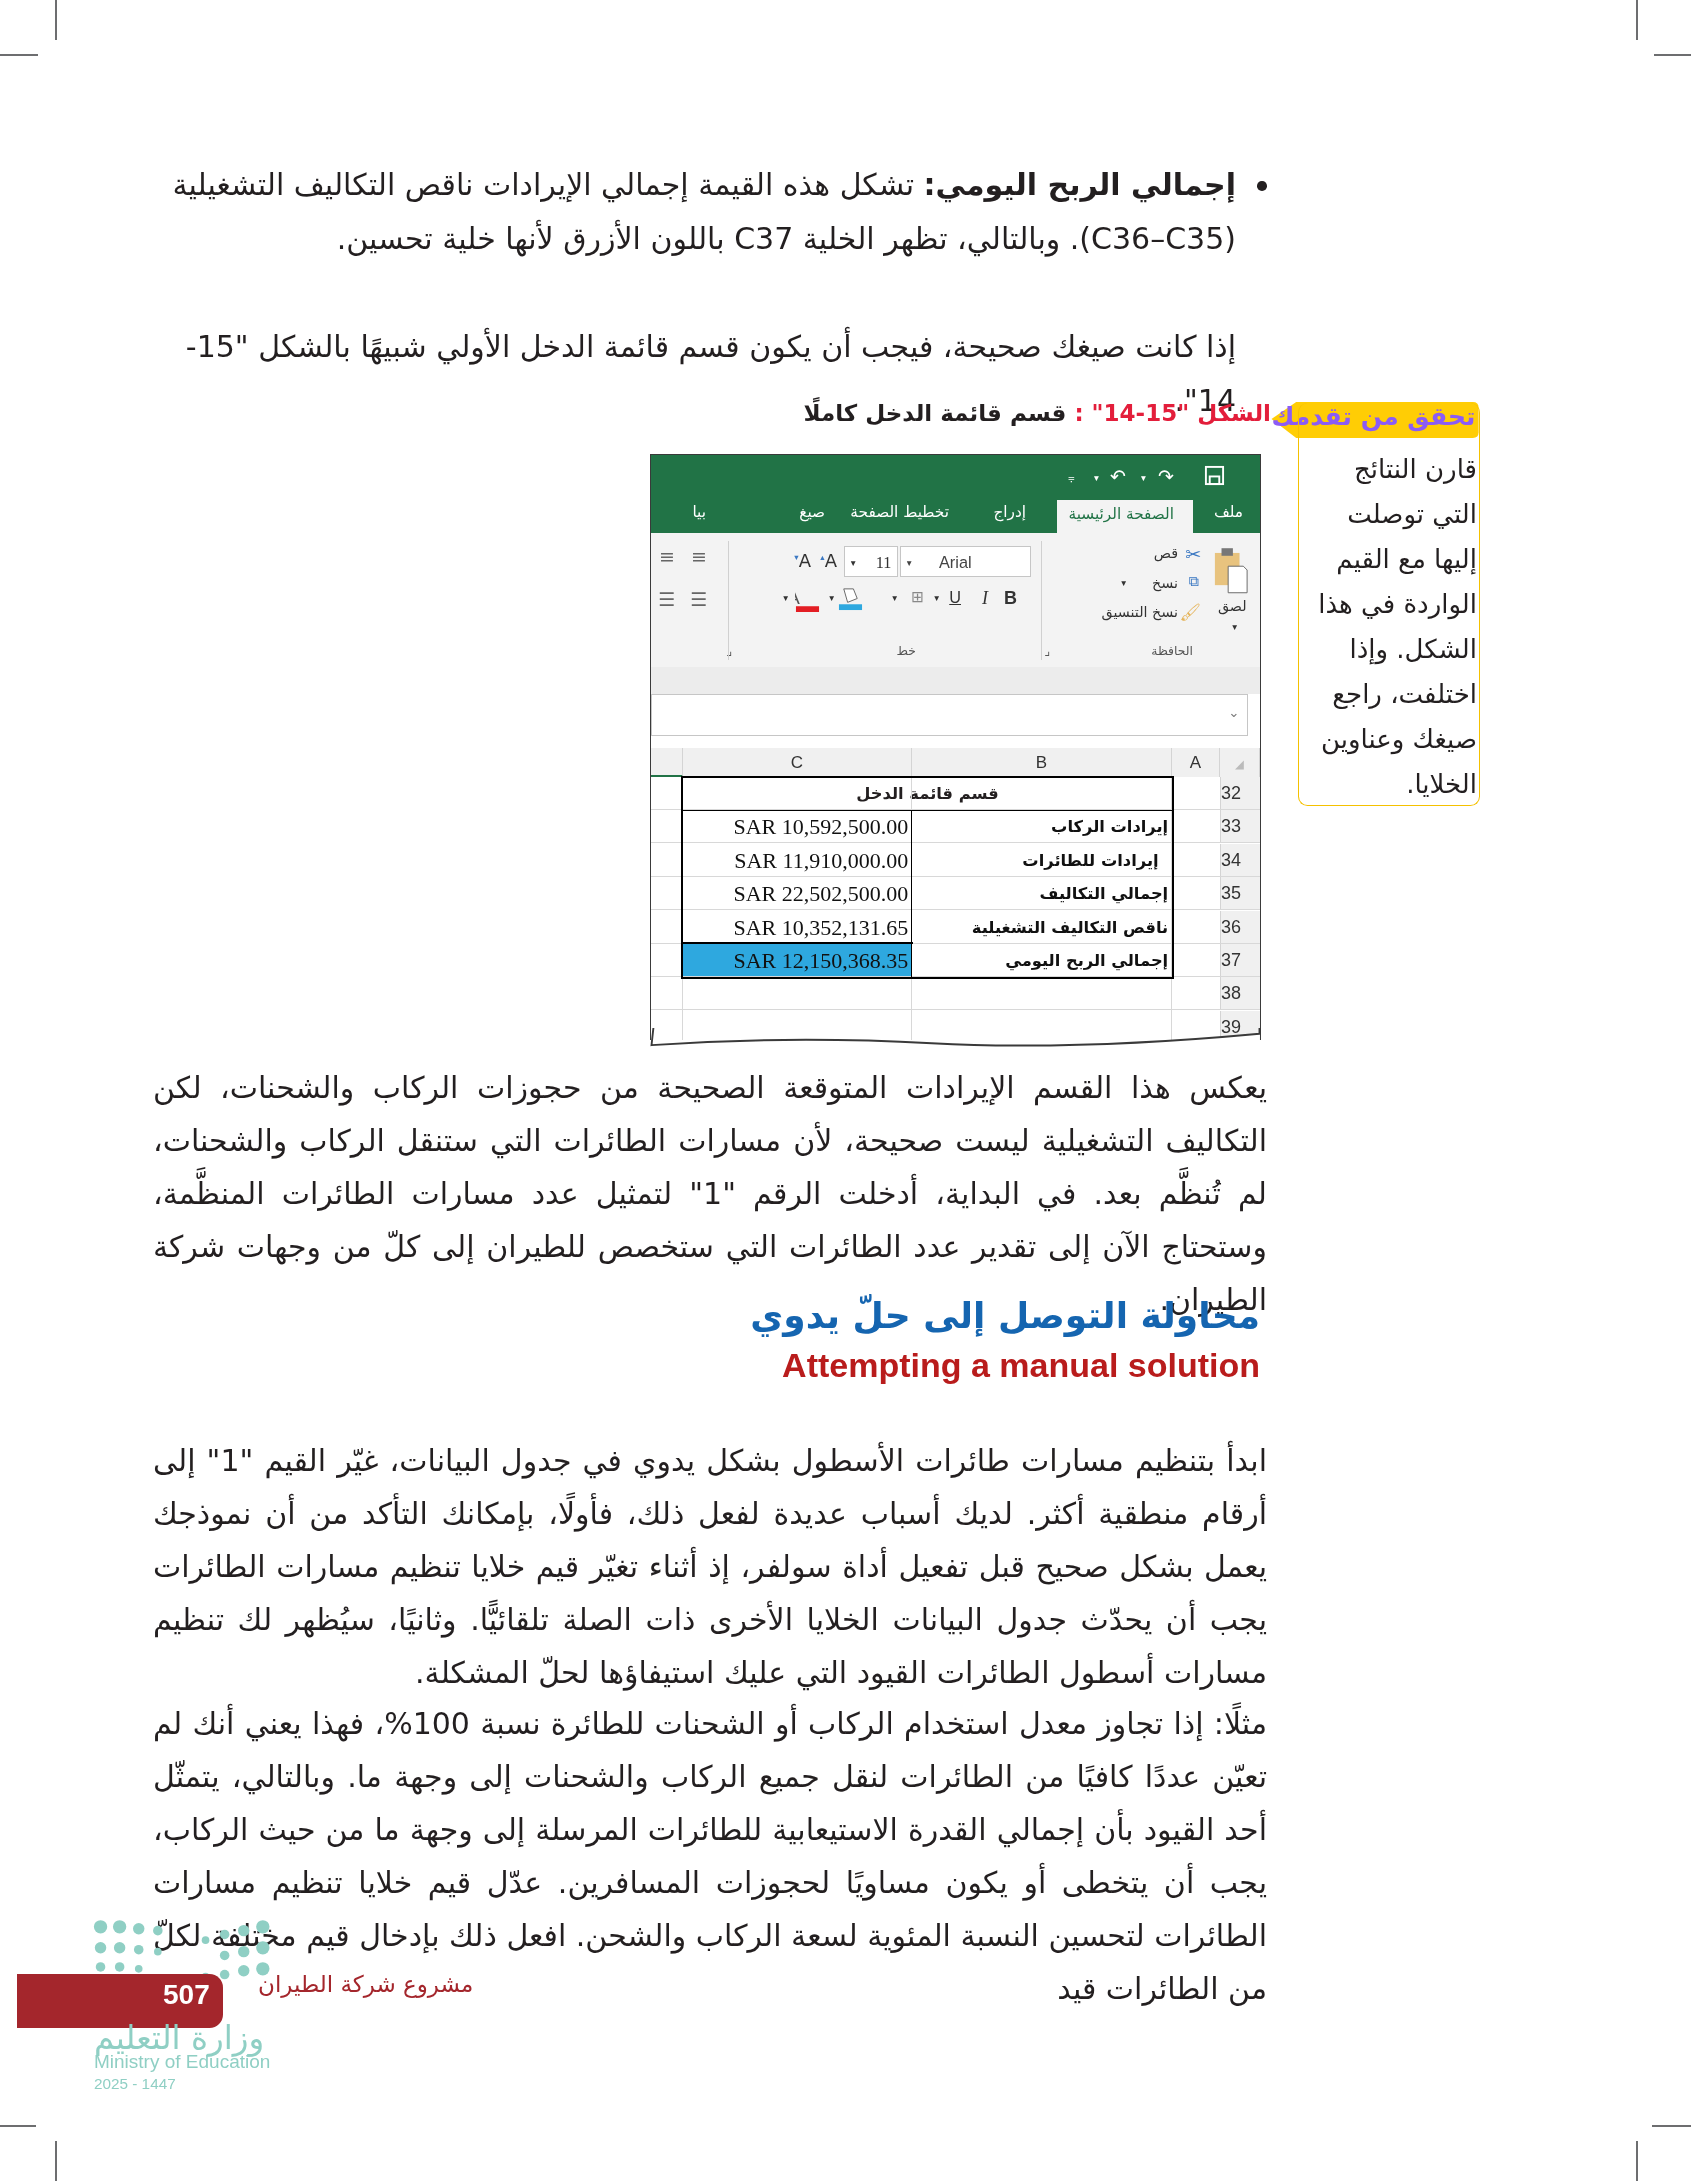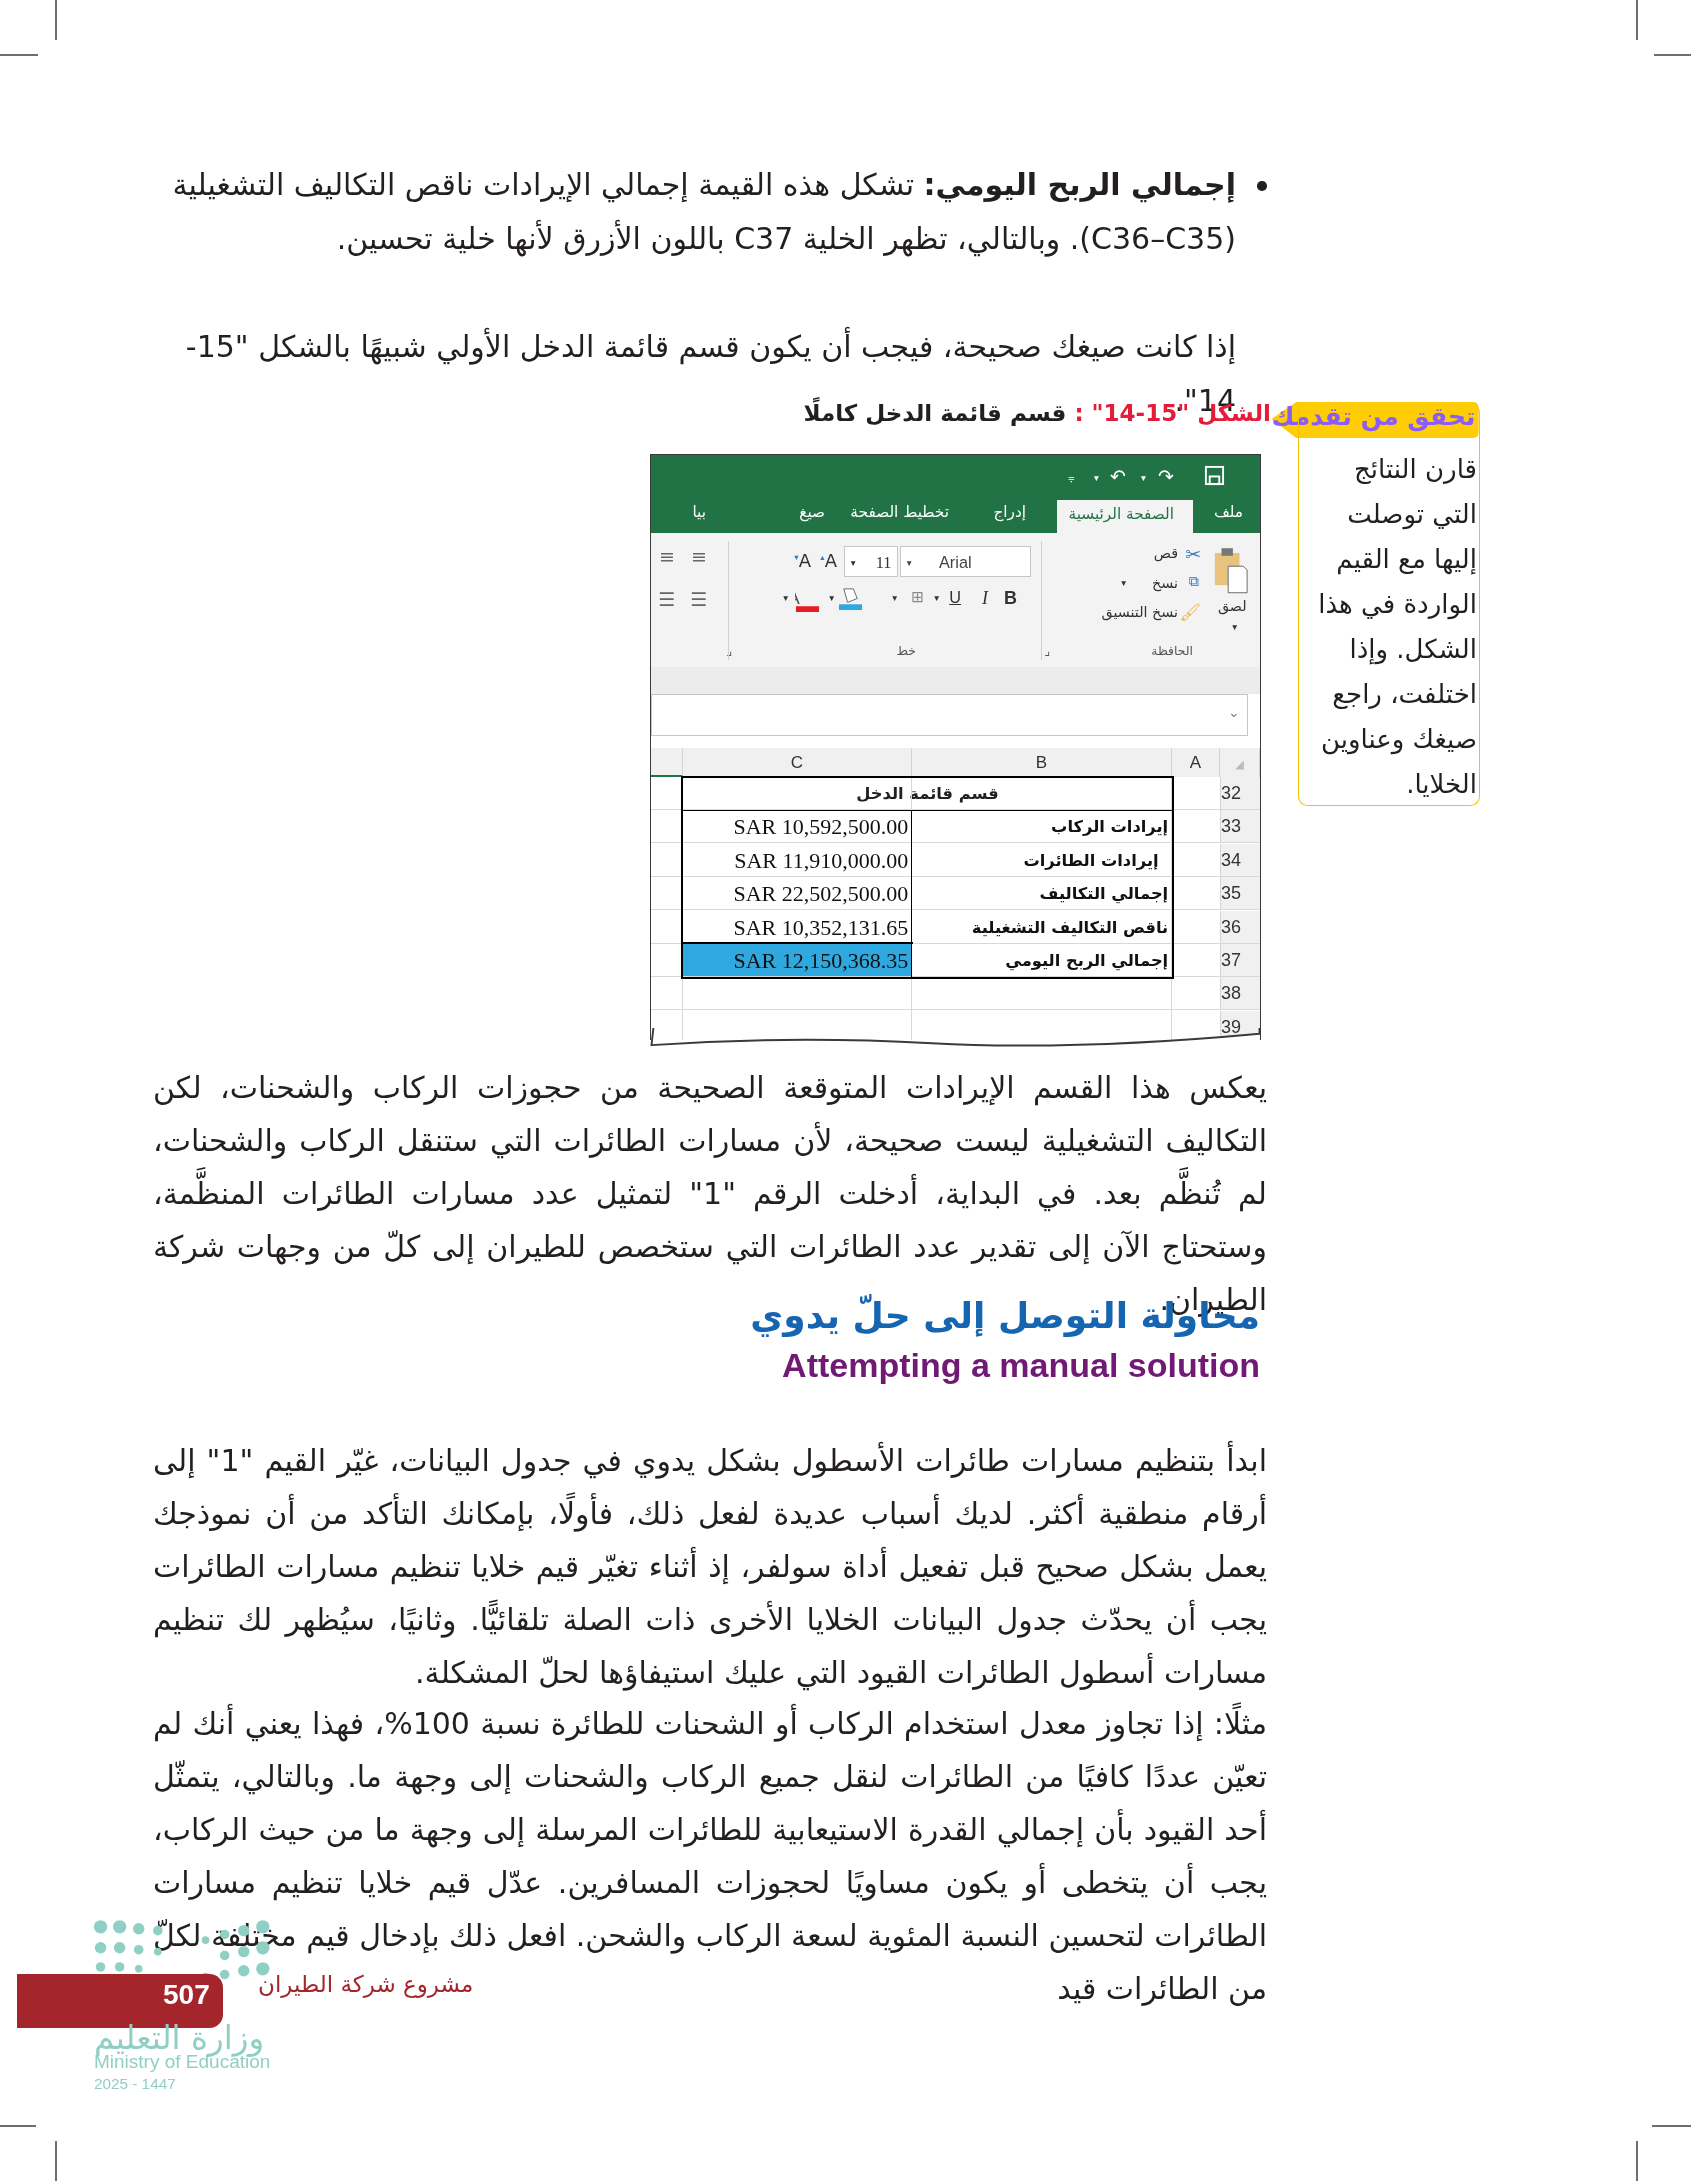--- a/index.html
+++ b/index.html
@@ -78,21 +78,21 @@
   .cell-b { position: absolute; right: 88px; top: 0; width: 260px; height: 100%; direction: rtl; text-align: right;
     font-size: 16.3px; font-weight: bold; line-height: 33px; padding-right: 3.8px; box-sizing: border-box; color: #111; }
   .cell-c { position: absolute; right: 348px; top: 0; width: 229px; height: 100%;
     font-family: "Liberation Serif", serif; font-size: 22px; line-height: 33px; text-align: right; padding-right: 3.8px;
     box-sizing: border-box; color: #111; }
   .tbl-border { position: absolute; border: 2.9px solid #000; box-sizing: border-box; pointer-events: none; }
   .vline { position: absolute; width: 1px; background: #d8d8d8; }
 
   .para1 { right: 425px; top: 1061px; width: 1114px; }
   .section-ar { right: 432px; top: 1295px; font-size: 36px; font-weight: bold; color: #1565b0; }
-  .section-en { right: 432px; top: 1346px; font-size: 34px; font-weight: bold; color: #701a75; direction: ltr; font-family: "Liberation Sans", sans-serif; }
+  .section-en { right: 432px; top: 1346px; font-size: 34px; font-weight: bold; color: #b91c1c; direction: ltr; font-family: "Liberation Sans", sans-serif; }
   .para2 { right: 425px; top: 1434px; width: 1114px; }
   .para3 { right: 425px; top: 1697px; width: 1114px; }
 
   
   .footer-bar {
     position: absolute; left: 17px; top: 1974px; width: 206px; height: 54px; background: #a4262c;
     border-radius: 0 13.4px 13.4px 0;
   }
   .page-num { position: absolute; left: 163px; top: 1979px; color: #fff; font-size: 28px; font-weight: bold; font-family: "Liberation Sans", sans-serif; }
   .footer-title { position: absolute; left: 258px; top: 1971px; color: #a4262c; font-size: 23px; direction: rtl; }
@@ -234,21 +234,21 @@
       <div class="row-num">32</div>
       <div style="position:absolute;right:88px;width:489px;text-align:center;direction:rtl;font-weight:bold;font-size:16.3px;line-height:33px;">قسم قائمة الدخل</div>
     </div>
     <div class="row" style="top:62px;">
       <div class="row-num">33</div>
       <div class="cell-b">إيرادات الركاب</div>
       <div class="cell-c">SAR 10,592,500.00</div>
     </div>
     <div class="row" style="top:96px;">
       <div class="row-num">34</div>
-      <div class="cell-b" style="padding-right:13.4px;">إيرادات الطائرات</div>
+      <div class="cell-b" style="padding-right:13.4px;">إيرادات للطائرات</div>
       <div class="cell-c">SAR 11,910,000.00</div>
     </div>
     <div class="row" style="top:129px;">
       <div class="row-num">35</div>
       <div class="cell-b">إجمالي التكاليف</div>
       <div class="cell-c">SAR 22,502,500.00</div>
     </div>
     <div class="row" style="top:163px;">
       <div class="row-num">36</div>
       <div class="cell-b">ناقص التكاليف التشغيلية</div>

